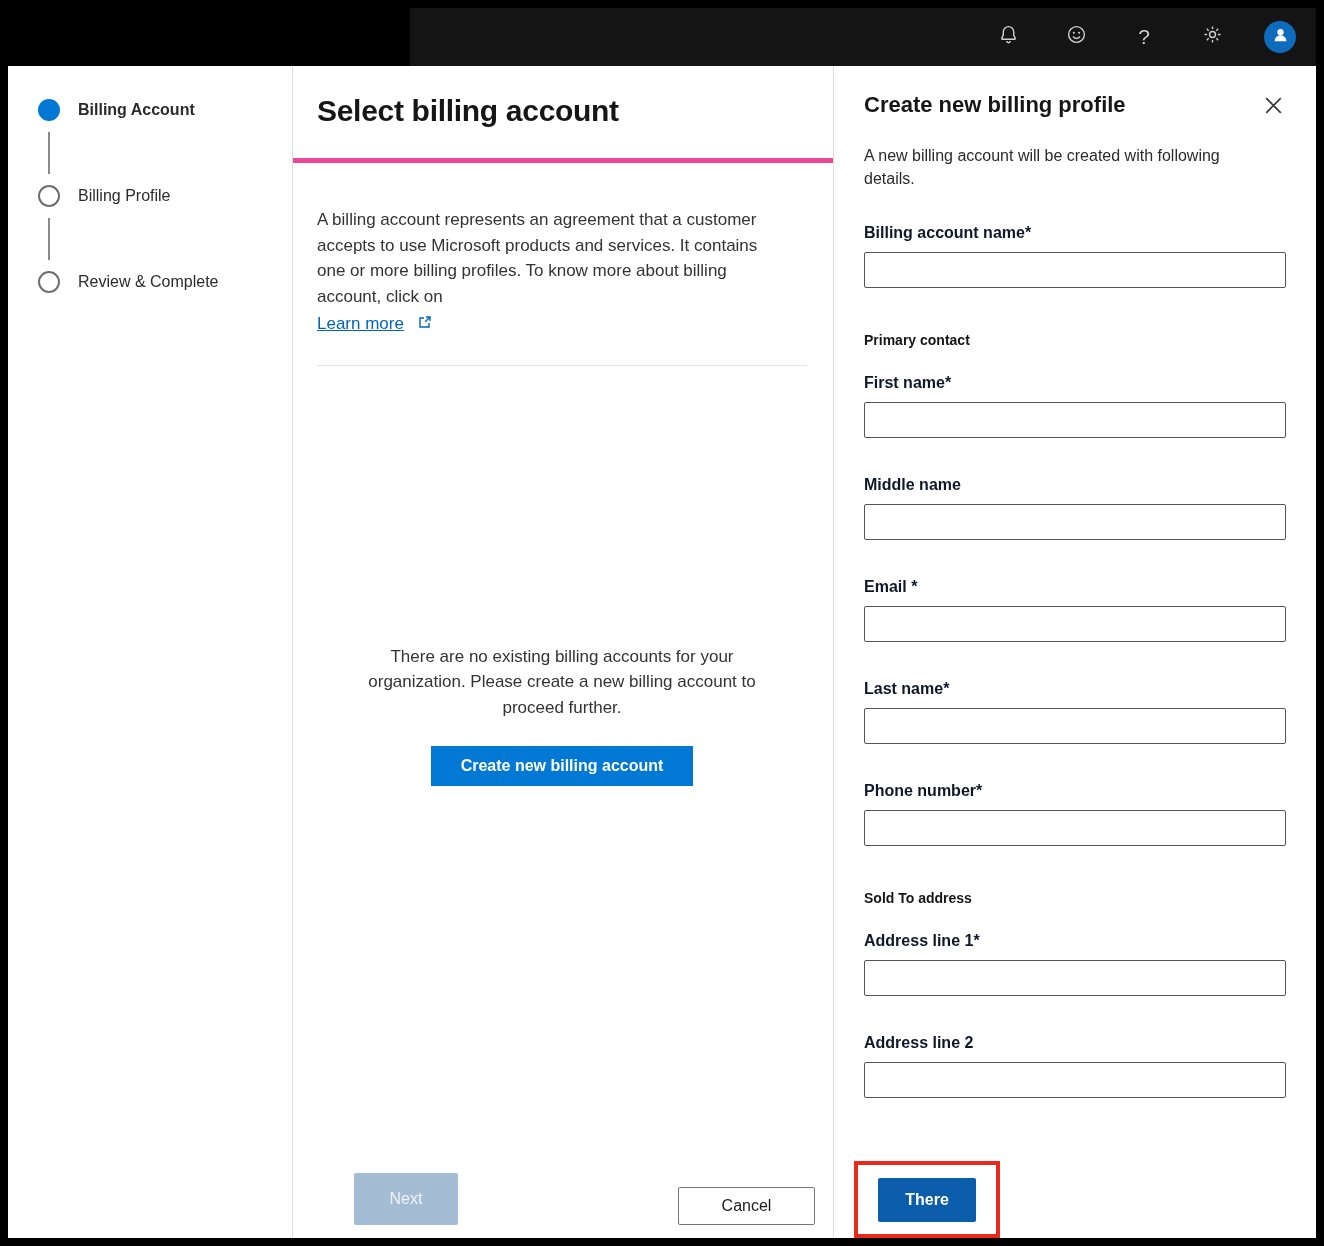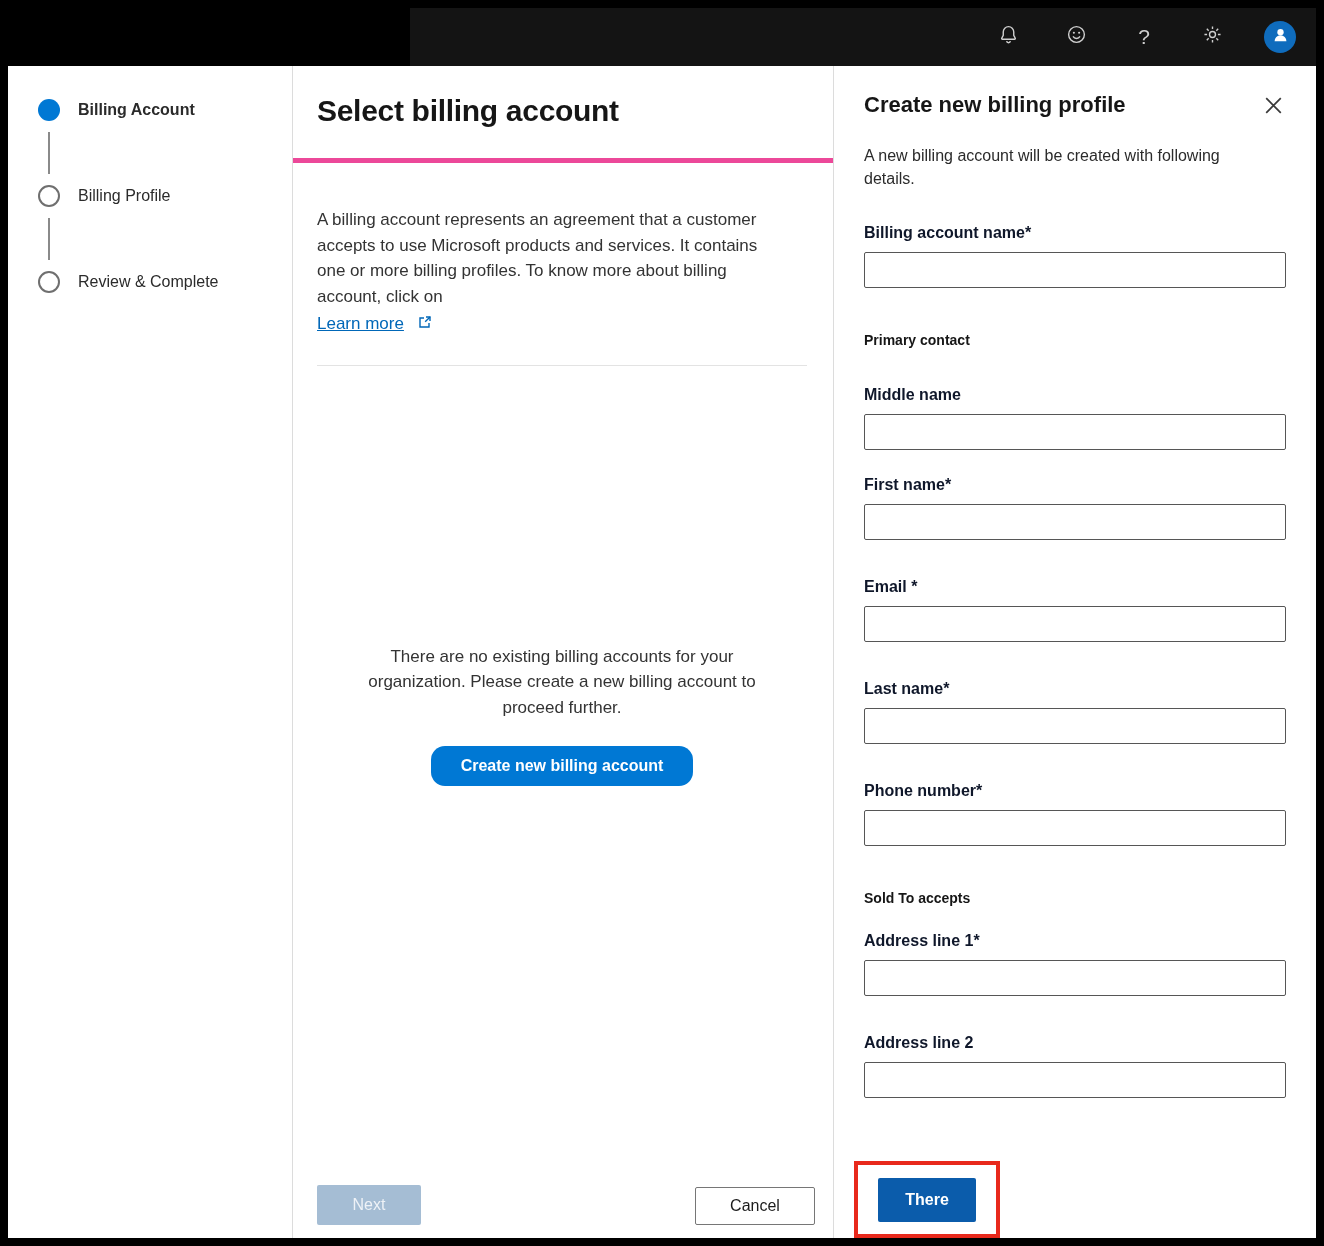--- a/index.html
+++ b/index.html
@@ -42,28 +42,28 @@
   .main-header h1 { font-size:30px; font-weight:700; color:#161616; letter-spacing:-0.3px; }
   .main-body { flex:1; padding:44px 26px 0 24px; overflow:hidden; }
   .desc { max-width:445px; font-size:17px; line-height:1.5; color:#333; }
   .learn-more { display:inline-flex; align-items:center; gap:14px; margin-top:2px;
                 color:var(--link-blue,#0067b8); text-decoration:underline;
                 font-size:17px; cursor:pointer; }
   .divider-inset { border:none; border-top:1px solid #e3e3e3; margin:28px 0 0; }
   .empty-state { margin-top:278px; text-align:center; }
   .empty-state p { max-width:440px; margin:0 auto; font-size:17px; line-height:1.5; color:#333; }
   .btn-primary { margin-top:26px; background:var(--accent,#0078d4); color:#fff; border:none;
-                 padding:11px 30px; font-size:16px; font-weight:700; border-radius:14px;
+                 padding:11px 30px; font-size:16px; font-weight:700; border-radius:0;
                  cursor:pointer; font-family:inherit; }
   .main-footer { display:flex; justify-content:space-between; align-items:flex-end;
                  padding:0 18px 13px 24px; }
-  .btn-next { width:104px; height:40px; background:var(--disabled-next-bg,#a5bdd4);
+  .btn-next { width:104px; height:52px; background:var(--disabled-next-bg,#a5bdd4);
               color:#eef2f7; border:none; border-radius:2px; font-size:16px;
-              font-family:inherit; }
-  .btn-cancel { width:120px; height:38px; background:#fff; border:1px solid #767676;
+              font-family:inherit;margin-left:37px; }
+  .btn-cancel { width:137px; height:38px; background:#fff; border:1px solid #767676;
                 color:#1b1b1b; font-size:16px; border-radius:2px; cursor:pointer;
                 font-family:inherit; }
 
   
   .panel { flex:1; position:relative; display:flex; flex-direction:column;
            padding:26px 30px 0 30px; background:#fff; min-width:0; }
   .panel-header { display:flex; justify-content:space-between; align-items:center; }
   .panel-header h2 { font-size:22px; font-weight:700; color:#161616; }
   .btn-close { background:none; border:none; cursor:pointer; padding:4px; line-height:0; }
   .panel-intro { margin-top:26px; max-width:382px; font-size:16px; line-height:1.45; color:#2b2b2b; }
@@ -194,46 +194,46 @@
 
       <p class="panel-intro">A new billing account will be created with following details.</p>
 
       <div class="f-group first">
         <label class="f-label">Billing account name*</label>
         <input class="f-input" value="" style="">
       </div>
 
       <h3 class="section-h">Primary contact</h3>
 
-      <div class="f-group">
-        <label class="f-label">Middle name</label>
-        <input class="f-input" value="" style="">
-      </div>
-
       <div class="f-group after-heading">
         <label class="f-label">First name*</label>
         <input class="f-input" value="" style="">
       </div>
 
       <div class="f-group">
+        <label class="f-label">Middle name</label>
+        <input class="f-input" value="" style="">
+      </div>
+
+      <div class="f-group">
         <label class="f-label">Email *</label>
         <input class="f-input" value="" style="">
       </div>
 
       <div class="f-group">
         <label class="f-label">Last name*</label>
         <input class="f-input" value="" style="">
       </div>
 
       <div class="f-group">
         <label class="f-label">Phone number*</label>
         <input class="f-input" value="" style="">
       </div>
 
-      <h3 class="section-h">Sold To accepts</h3>
+      <h3 class="section-h">Sold To address</h3>
 
       <div class="f-group after-heading">
         <label class="f-label">Address line 1*</label>
         <input class="f-input" value="" style="">
       </div>
 
       <div class="f-group">
         <label class="f-label">Address line 2</label>
         <input class="f-input" value="" style="">
       </div>

